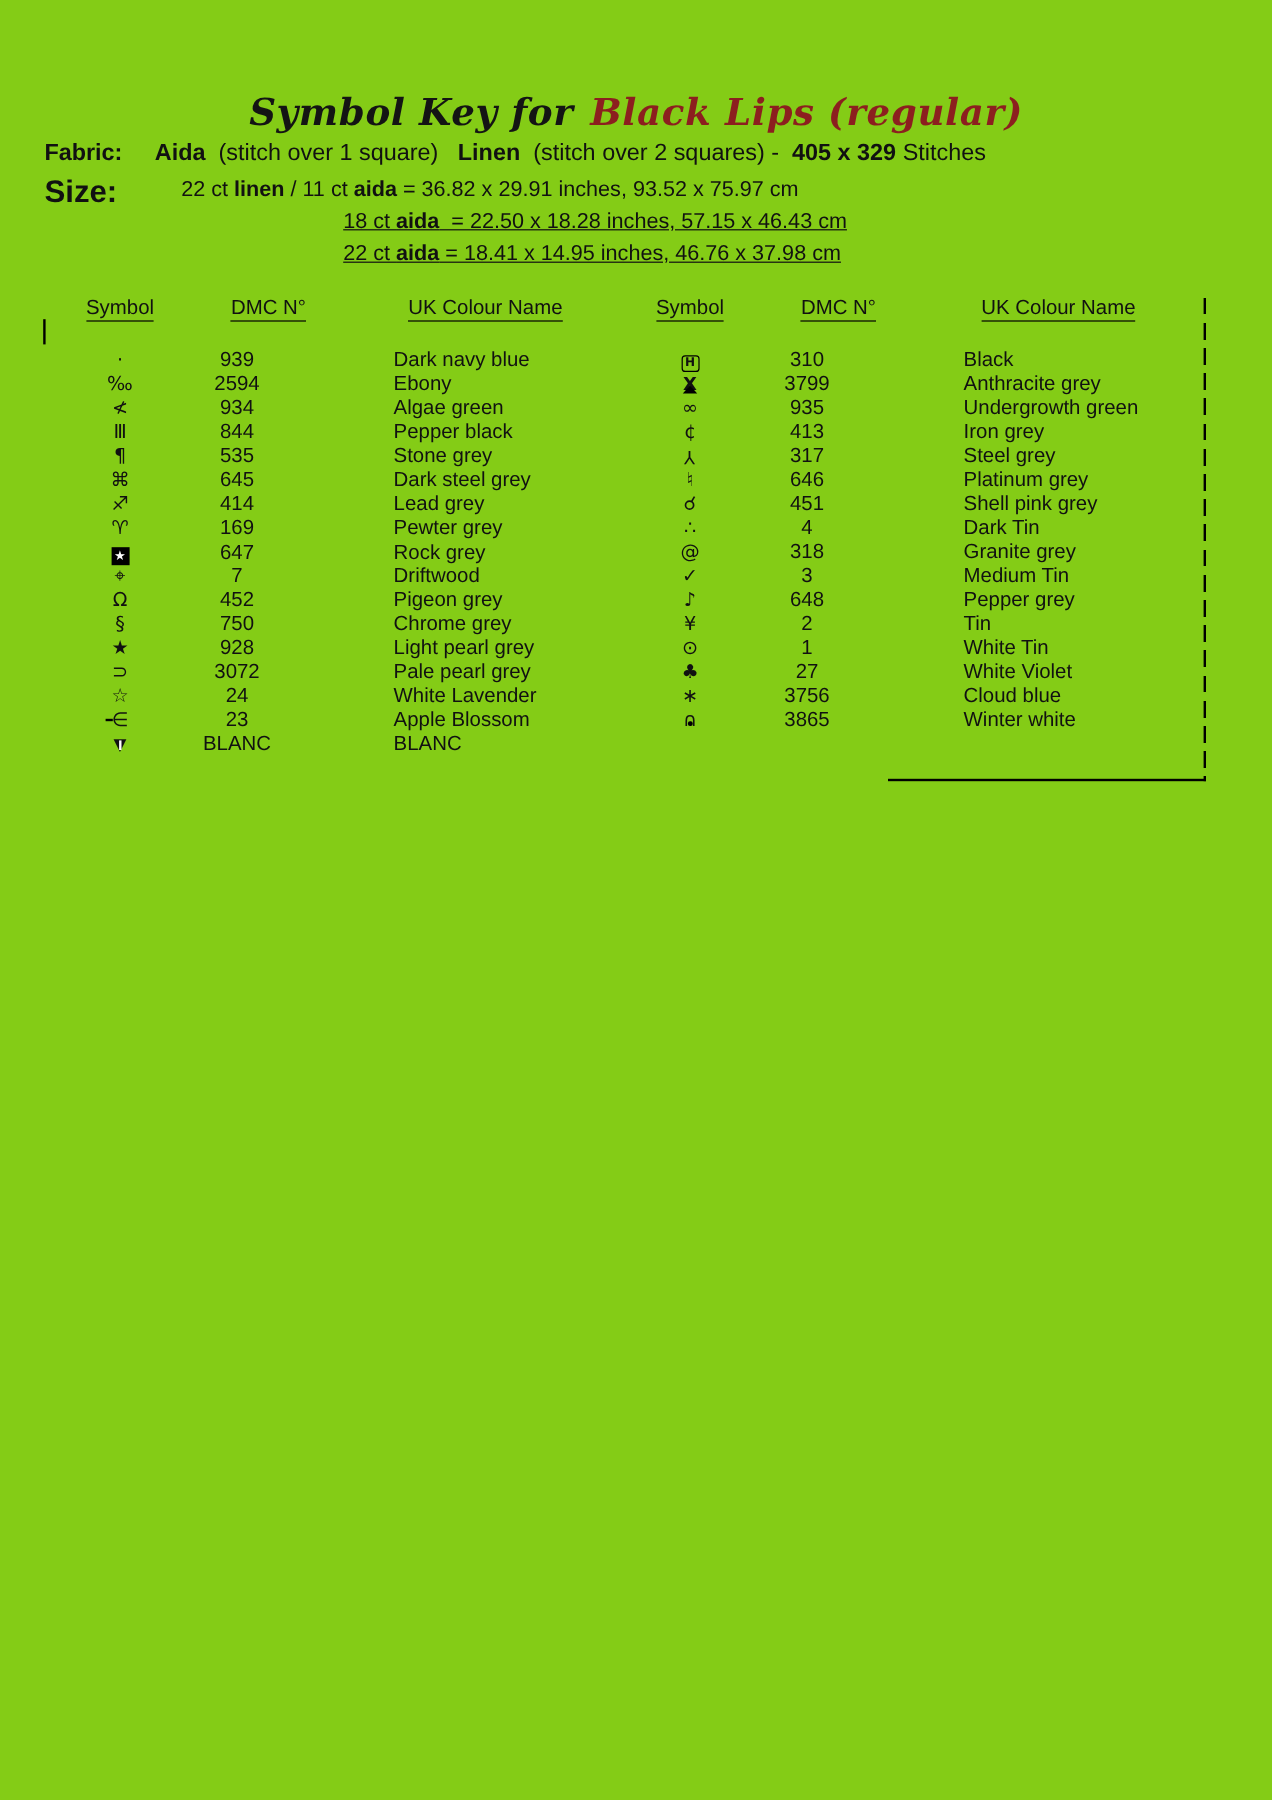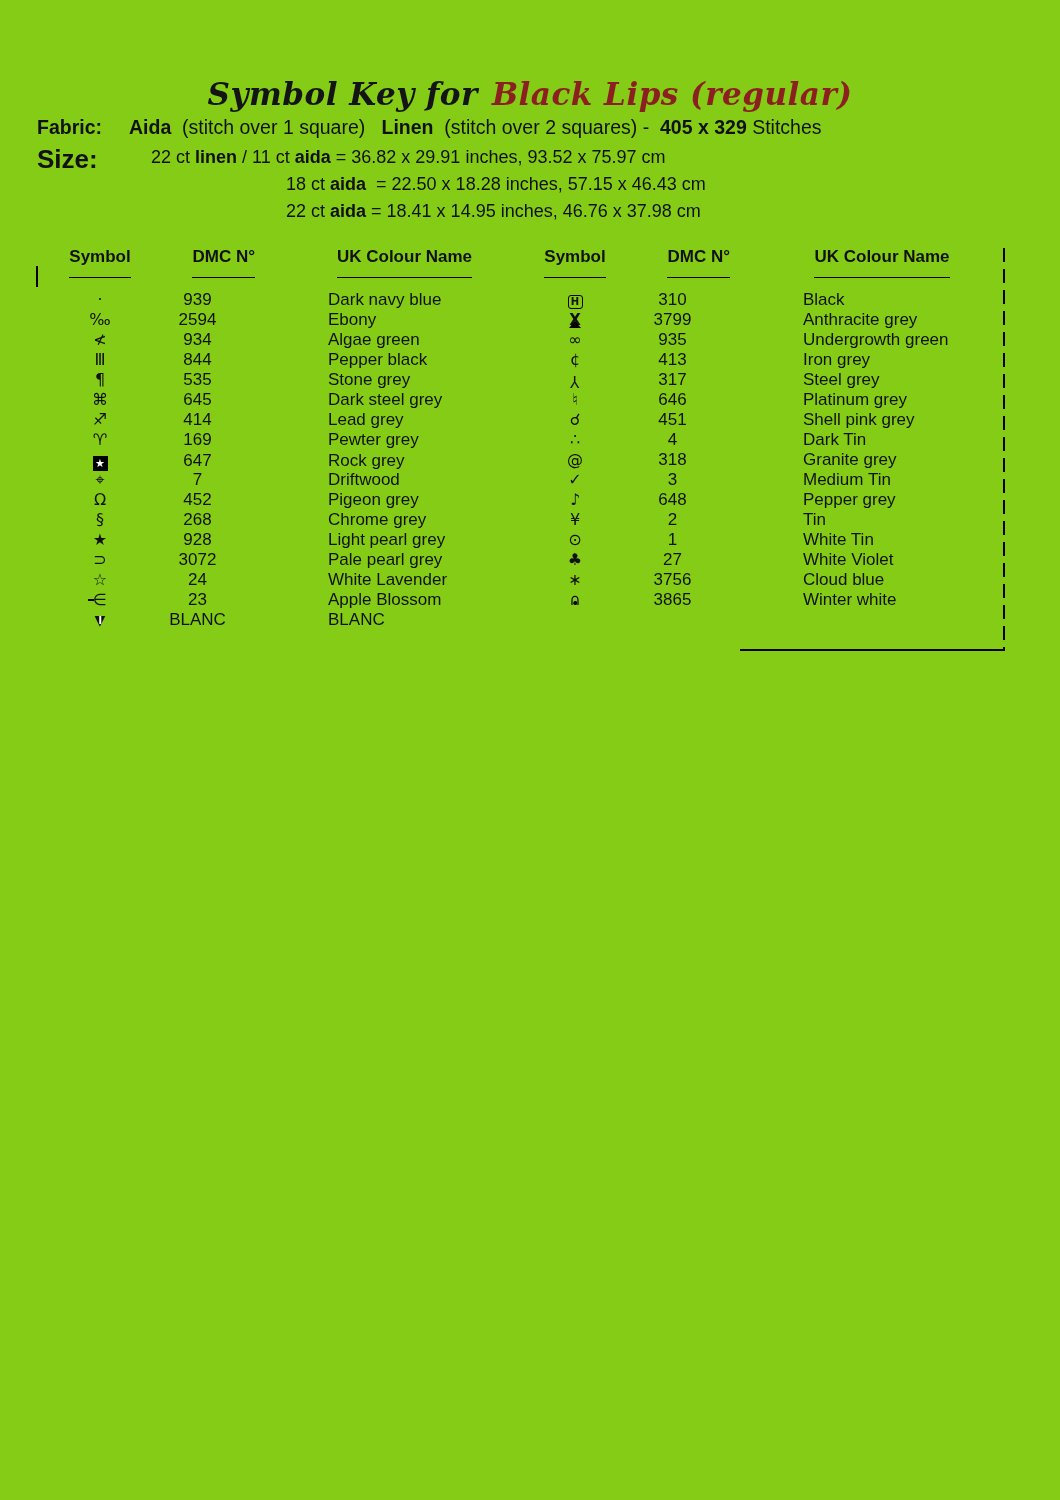--- a/index.html
+++ b/index.html
@@ -11,29 +11,29 @@
          font-family:"DejaVu Serif",serif;font-style:italic;font-weight:bold;font-size:31px;
          letter-spacing:.5px;}
   .t-black{color:#141414;}
   .t-red{color:#8c1f1f;margin-left:14px;}
   
   .fabric-line{position:absolute;left:37px;top:116px;font-size:19.5px;white-space:pre-wrap;}
   .lab{display:inline-block;width:92px;font-weight:bold;}
   .size-label{position:absolute;left:37px;top:144px;font-size:26px;font-weight:bold;}
   .size-lines{position:absolute;left:131px;top:144px;font-size:18px;margin-left:20px;}
   .size-line{height:27px;line-height:27px;white-space:pre-wrap;}
-  .size-line.ind{padding-left:135px;}
+  .size-line.ind{padding-left:135px;text-decoration:underline;}
   
   .ktable{position:absolute;top:247px;font-size:17px;}
   .ktable.left{left:60px;width:465px;}
   .ktable.right{left:535px;width:470px;}
   .thead,.trow{display:grid;grid-template-columns:80px 115px 29px auto;align-items:center;}
   .thead{height:18px;margin-bottom:25px;}
   .th{white-space:nowrap;}
-  .th span{display:inline-block;border-bottom:1.6px solid #000;padding-bottom:10px;font-weight:bold;}
+  .th span{display:inline-block;border-bottom:1.6px solid #000;padding-bottom:0;}
   .th.c1{text-align:center;}
   .th.c2{text-align:right;}
   .th.c4{grid-column:4;text-align:center;}
   .trow{height:20px;line-height:20px;}
   .symcell{text-align:center;font-family:"DejaVu Sans",sans-serif;font-size:16px;}
   .dmc{text-align:center;font-variant-numeric:tabular-nums;}
   .name{grid-column:4;text-align:left;white-space:nowrap;margin-left:44px;}
   .sym{display:inline-block;line-height:1;}
   
   .v-inverse-star{background:#000;color:#fff;font-size:11px;width:15px;height:15px;line-height:15px;
@@ -133,21 +133,21 @@
           <div class="dmc">7</div>
           <div class="name">Driftwood</div>
         </div>
         <div class="trow">
           <div class="symcell"><span class="sym">Ω</span></div>
           <div class="dmc">452</div>
           <div class="name">Pigeon grey</div>
         </div>
         <div class="trow">
           <div class="symcell"><span class="sym">§</span></div>
-          <div class="dmc">268</div>
+          <div class="dmc">750</div>
           <div class="name">Chrome grey</div>
         </div>
         <div class="trow">
           <div class="symcell"><span class="sym">★</span></div>
           <div class="dmc">928</div>
           <div class="name">Light pearl grey</div>
         </div>
         <div class="trow">
           <div class="symcell"><span class="sym">⊃</span></div>
           <div class="dmc">3072</div>

